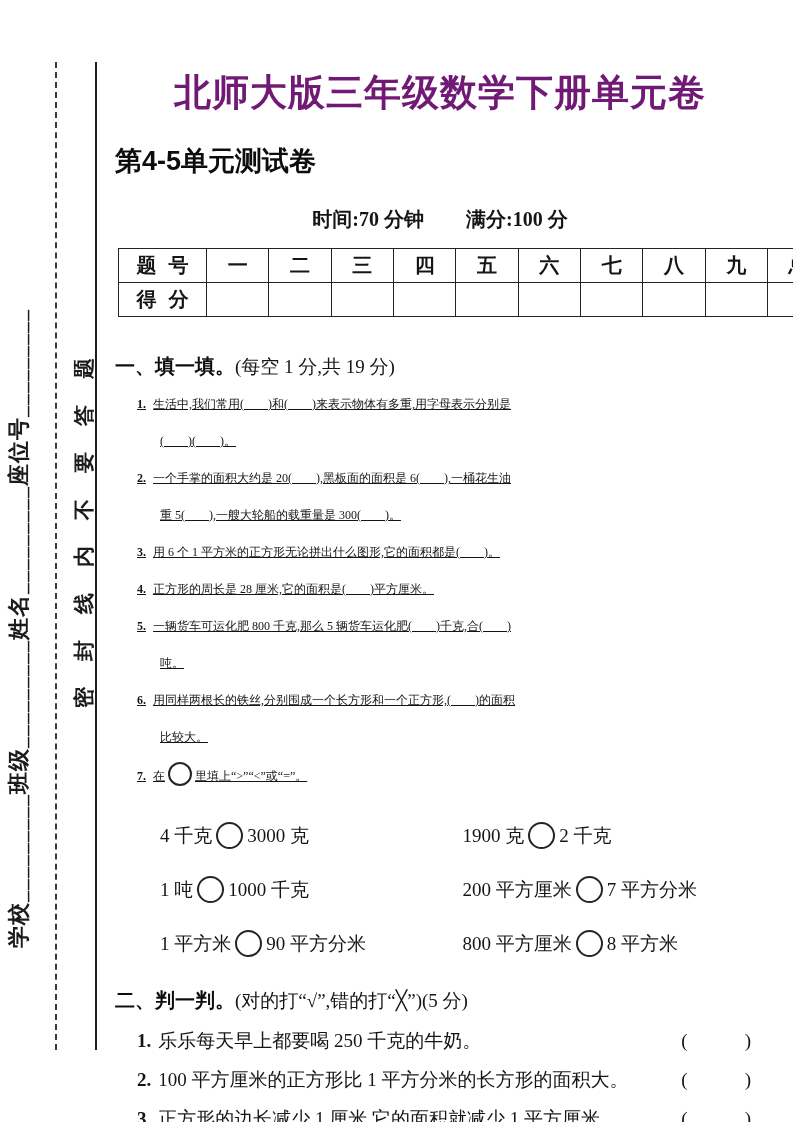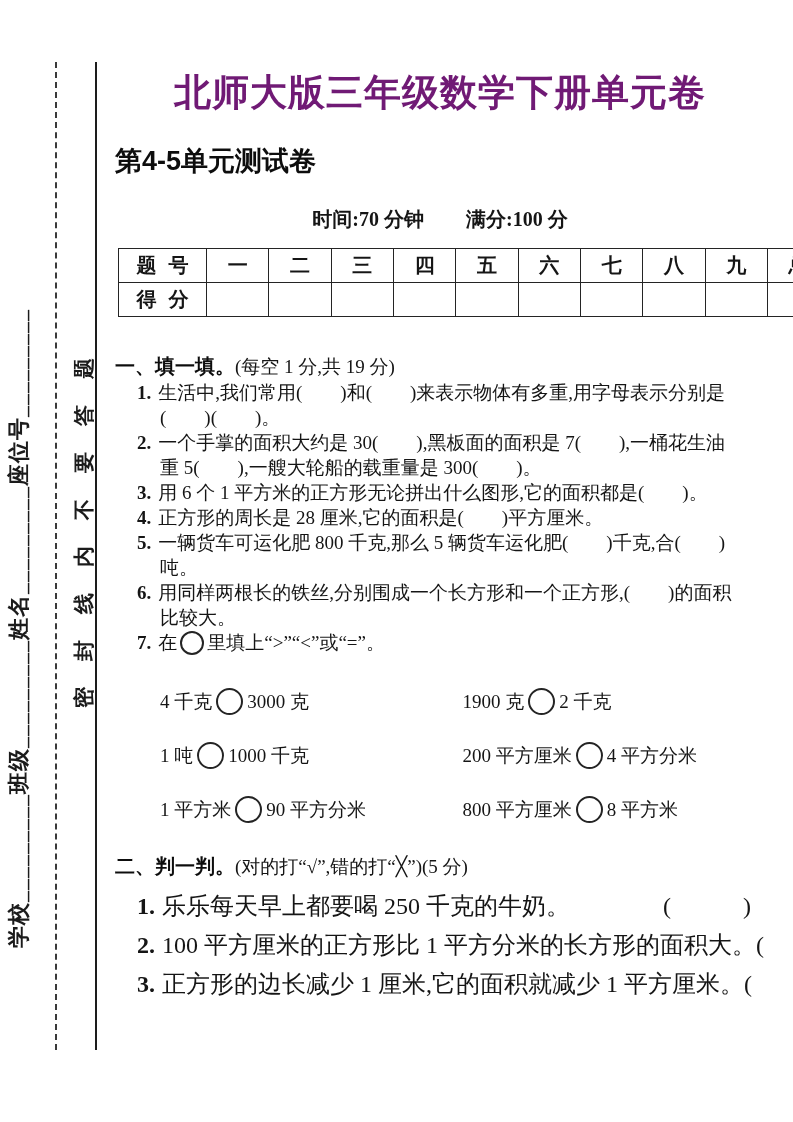--- a/index.html
+++ b/index.html
@@ -61,38 +61,38 @@
   td.col-first { width:88px; }
   td.col-last  { width:94px; }
 
   .sec-heading { margin-top:36px; font-size:20px; white-space:nowrap; }
   .sec-bold {
     font-family:"Liberation Sans","DejaVu Sans",sans-serif;
     font-weight:800; color:#0d0d0d;
   }
   .sec-note { font-size:19px; }
 
-  .q { padding-left:22px; line-height:25px; font-size:19px; white-space:nowrap; }
+  .q { margin-top:12px; padding-left:22px; line-height:25px; font-size:12px; white-space:nowrap;text-decoration:underline; }
   .q-cont { padding-left:45px; }
   .qnum { font-weight:700; margin-right:7px; }
 
   .circle {
     display:inline-block; width:24px; height:24px;
     border:2px solid #242424; border-radius:50%;
     vertical-align:-6px; margin:0 3px; background:#fff;
   }
   .cmp-row { display:flex; padding-left:45px; margin-top:27px; font-size:19px; align-items:center; }
   .cmp-row.first { margin-top:33px; }
   .cmp-cell { width:312px; display:flex; align-items:center; white-space:nowrap; }
   .cmp-cell .circle { width:27px; height:27px; margin:0 4px; }
 
   .judge-row {
     display:flex; justify-content:space-between; align-items:baseline;
     margin-top:14px; padding-left:22px; padding-right:14px;
-    font-size:24px; line-height:25px; white-space:nowrap;
+    font-size:19px; line-height:25px; white-space:nowrap;
   }
   .judge-heading { margin-top:30px; }
 </style>
 </head>
 <body>
 
 <div class="page">
 
   <div class="student-fields">学校_________班级_________姓名_________座位号_________</div>
   <div class="dashed-line"></div>
@@ -143,21 +143,21 @@
     <div class="sec-heading">
       <span class="sec-bold">一、填一填。</span><span class="sec-note">(每空 1 分,共 19 分)</span>
     </div>
 
     <div class="q">
       <span class="qnum">1.</span><span>生活中,我们常用(　　)和(　　)来表示物体有多重,用字母表示分别是</span>
     </div>
     <div class="q q-cont">(　　)(　　)。</div>
 
     <div class="q">
-      <span class="qnum">2.</span><span>一个手掌的面积大约是 30(　　),黑板面的面积是 7(　　),一桶花生油</span>
+      <span class="qnum">2.</span><span>一个手掌的面积大约是 20(　　),黑板面的面积是 6(　　),一桶花生油</span>
     </div>
     <div class="q q-cont">重 5(　　),一艘大轮船的载重量是 300(　　)。</div>
 
     <div class="q">
       <span class="qnum">3.</span><span>用 6 个 1 平方米的正方形无论拼出什么图形,它的面积都是(　　)。</span>
     </div>
 
     <div class="q">
       <span class="qnum">4.</span><span>正方形的周长是 28 厘米,它的面积是(　　)平方厘米。</span>
     </div>
@@ -190,21 +190,21 @@
     </div>
     <div class="cmp-row">
       <div class="cmp-cell">
         <span>1 吨</span>
           <span class="circle"></span>
           <span>1000 千克</span>
       </div>
       <div class="cmp-cell">
         <span>200 平方厘米</span>
           <span class="circle"></span>
-          <span>4 平方分米</span>
+          <span>7 平方分米</span>
       </div>
     </div>
     <div class="cmp-row">
       <div class="cmp-cell">
         <span>1 平方米</span>
           <span class="circle"></span>
           <span>90 平方分米</span>
       </div>
       <div class="cmp-cell">
         <span>800 平方厘米</span>

